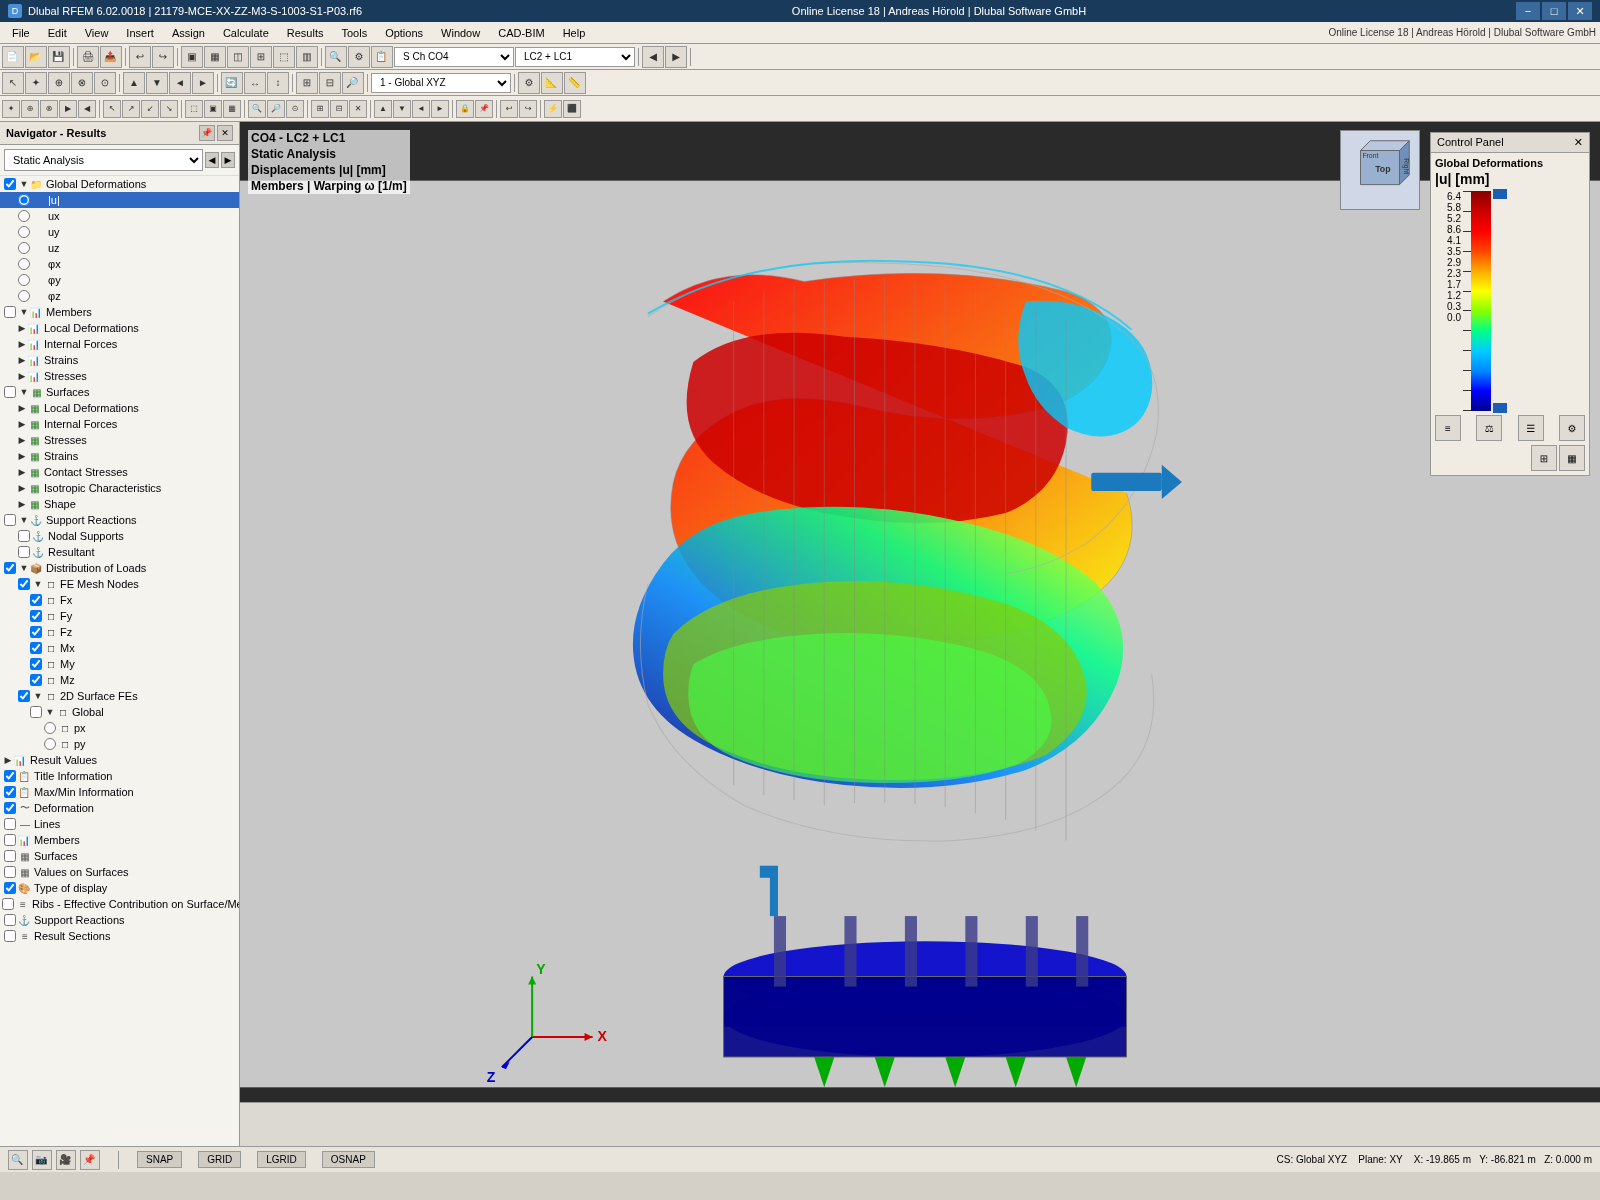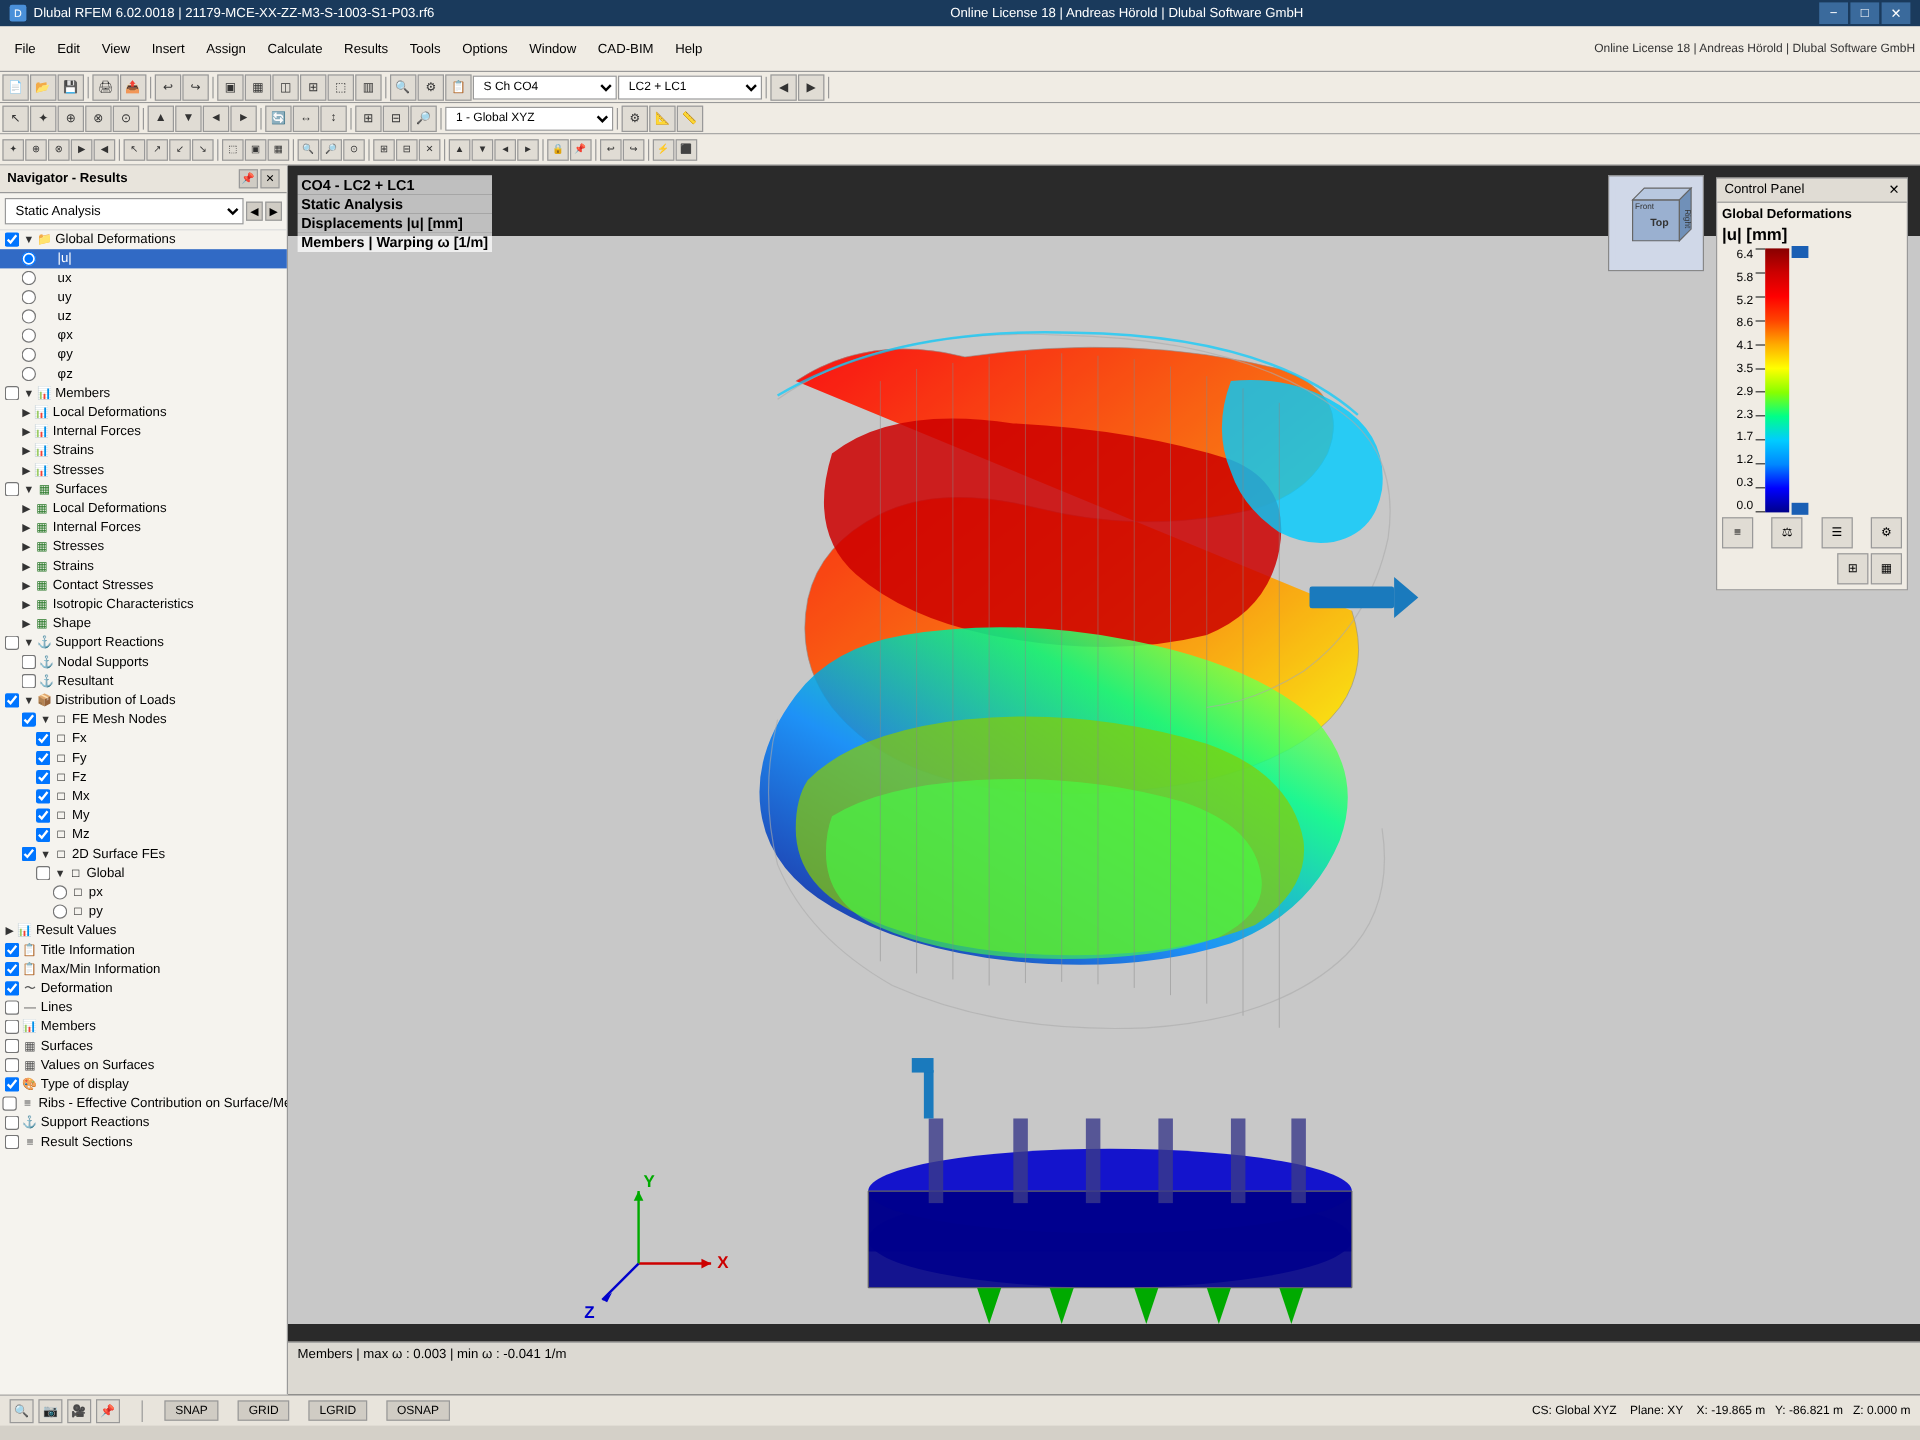--- a/index.html
+++ b/index.html
@@ -6,21 +6,21 @@
     body { font-family: 'Segoe UI', Arial, sans-serif; font-size: 11px; background: #d4d0c8; color: #000; width: 1600px; height: 1200px; overflow: hidden; }
     
     
     .title-bar { height: 22px; background: #1a3a5c; color: #fff; display: flex; align-items: center; justify-content: space-between; padding: 0 8px; font-size: 11px; }
     .title-bar-left { display: flex; align-items: center; gap: 6px; }
     .title-bar-icon { width: 14px; height: 14px; background: #4a90d9; border-radius: 2px; font-size: 9px; display: flex; align-items: center; justify-content: center; color: #fff; }
     .title-bar-buttons { display: flex; gap: 2px; }
     .title-bar-btn { width: 24px; height: 18px; background: #3a6a9c; color: #fff; border: none; font-size: 11px; cursor: pointer; display: flex; align-items: center; justify-content: center; }
 
     
-    .menu-bar { height: 38px; background: #f0ece4; border-bottom: 1px solid #999; display: flex; align-items: center; padding: 0 4px; gap: 2px; font-size: 11px; }
+    .menu-bar { height: 22px; background: #f0ece4; border-bottom: 1px solid #999; display: flex; align-items: center; padding: 0 4px; gap: 2px; font-size: 11px; }
     .menu-item { padding: 2px 8px; cursor: pointer; color: #000; }
     .online-license { margin-left: auto; font-size: 10px; color: #333; }
 
     
     .toolbar { height: 26px; background: #f0ece4; border-bottom: 1px solid #999; display: flex; align-items: center; padding: 0 2px; gap: 1px; }
     .toolbar2 { height: 26px; background: #f0ece4; border-bottom: 1px solid #999; display: flex; align-items: center; padding: 0 2px; gap: 1px; }
     .tb-btn { width: 22px; height: 22px; background: #e0dcd4; border: 1px solid #999; cursor: pointer; display: flex; align-items: center; justify-content: center; font-size: 10px; color: #333; }
     .tb-separator { width: 1px; height: 18px; background: #999; margin: 0 2px; }
     .tb-combo { height: 20px; font-size: 10px; background: #fff; border: 1px solid #999; padding: 0 4px; min-width: 60px; }
     .tb-combo-wide { min-width: 120px; }
@@ -52,21 +52,21 @@
     .viewport-info-line { font-size: 12px; font-weight: bold; color: #000; background: rgba(255,255,255,0.7); padding: 1px 3px; }
 
     
     .control-panel { position: absolute; top: 10px; right: 10px; width: 160px; background: #f0ece4; border: 1px solid #999; z-index: 20; }
     .cp-header { background: #e0dcd4; border-bottom: 1px solid #999; padding: 3px 6px; display: flex; align-items: flex-start; justify-content: space-between; font-size: 11px; }
     .cp-close { cursor: pointer; font-size: 11px; }
     .cp-body { padding: 4px; }
     .cp-title { font-weight: bold; font-size: 11px; margin-bottom: 2px; }
     .cp-subtitle { font-size: 14px; margin-bottom: 4px; font-weight: bold; }
     .color-scale { display: flex; align-items: stretch; }
-    .scale-values { display: flex; flex-direction: column; justify-content: space-between; font-size: 10px; text-align: right; padding-right: 4px; min-width: 30px; }
+    .scale-values { display: flex; flex-direction: column; font-size: 10px; text-align: right; padding-right: 4px; min-width: 30px; }
     .scale-bar { width: 20px; background: linear-gradient(to bottom, #00008b, #0000ff, #0088ff, #00ccff, #00ffcc, #88ff00, #ffff00, #ffaa00, #ff4400, #ff0000, #cc0000, #880000); flex-shrink: 0; }
     .cp-bottom-icons { display: flex; justify-content: space-between; margin-top: 4px; }
     .cp-icon-btn { width: 22px; height: 22px; background: #e0dcd4; border: 1px solid #999; cursor: pointer; display: flex; align-items: center; justify-content: center; font-size: 10px; }
 
     
     .nav-cube { position: absolute; top: 8px; right: 180px; width: 80px; height: 80px; background: #d0d8e8; border: 1px solid #888; z-index: 20; display: flex; align-items: center; justify-content: center; }
 
     
     .status-bar { height: 26px; background: #e8e4dc; border-top: 1px solid #999; display: flex; align-items: center; padding: 0 8px; font-size: 10px; gap: 16px; }
     .status-btn { padding: 2px 8px; background: #d0ccc4; border: 1px solid #999; font-size: 10px; cursor: pointer; }
@@ -752,21 +752,20 @@
         </div>
         <div style="display:flex; justify-content:flex-end; gap:2px; margin-top:4px;">
           <button class="cp-icon-btn" style="width:26px;height:26px;">⊞</button>
           <button class="cp-icon-btn" style="width:26px;height:26px;">▦</button>
         </div>
       </div>
     </div>
 
     
     <div class="bottom-info">
-      <div>Members | max ω : 0.003 | min ω : -0.041 1/m</div>
     </div>
 
   </div>
 </div>
 
 <div class="status-bar">
   <div style="display:flex; gap:4px; align-items:center;">
     <button class="tb-btn" style="width:20px;height:20px;font-size:10px;">🔍</button>
     <button class="tb-btn" style="width:20px;height:20px;font-size:10px;">📷</button>
     <button class="tb-btn" style="width:20px;height:20px;font-size:10px;">🎥</button>

